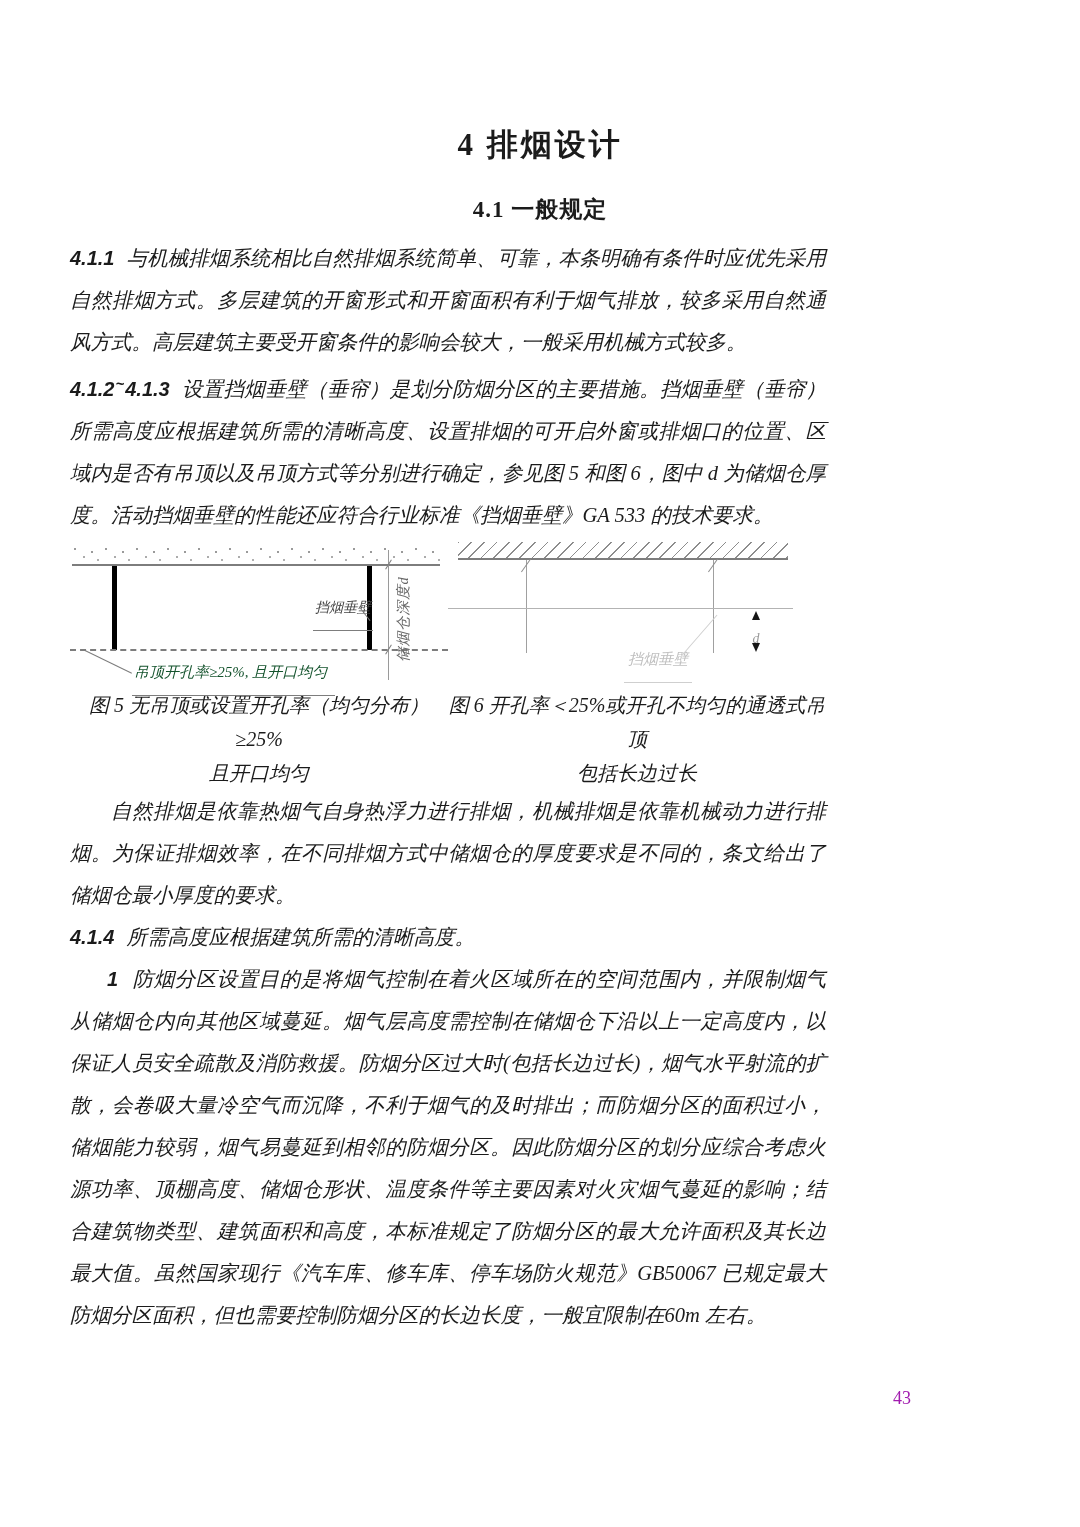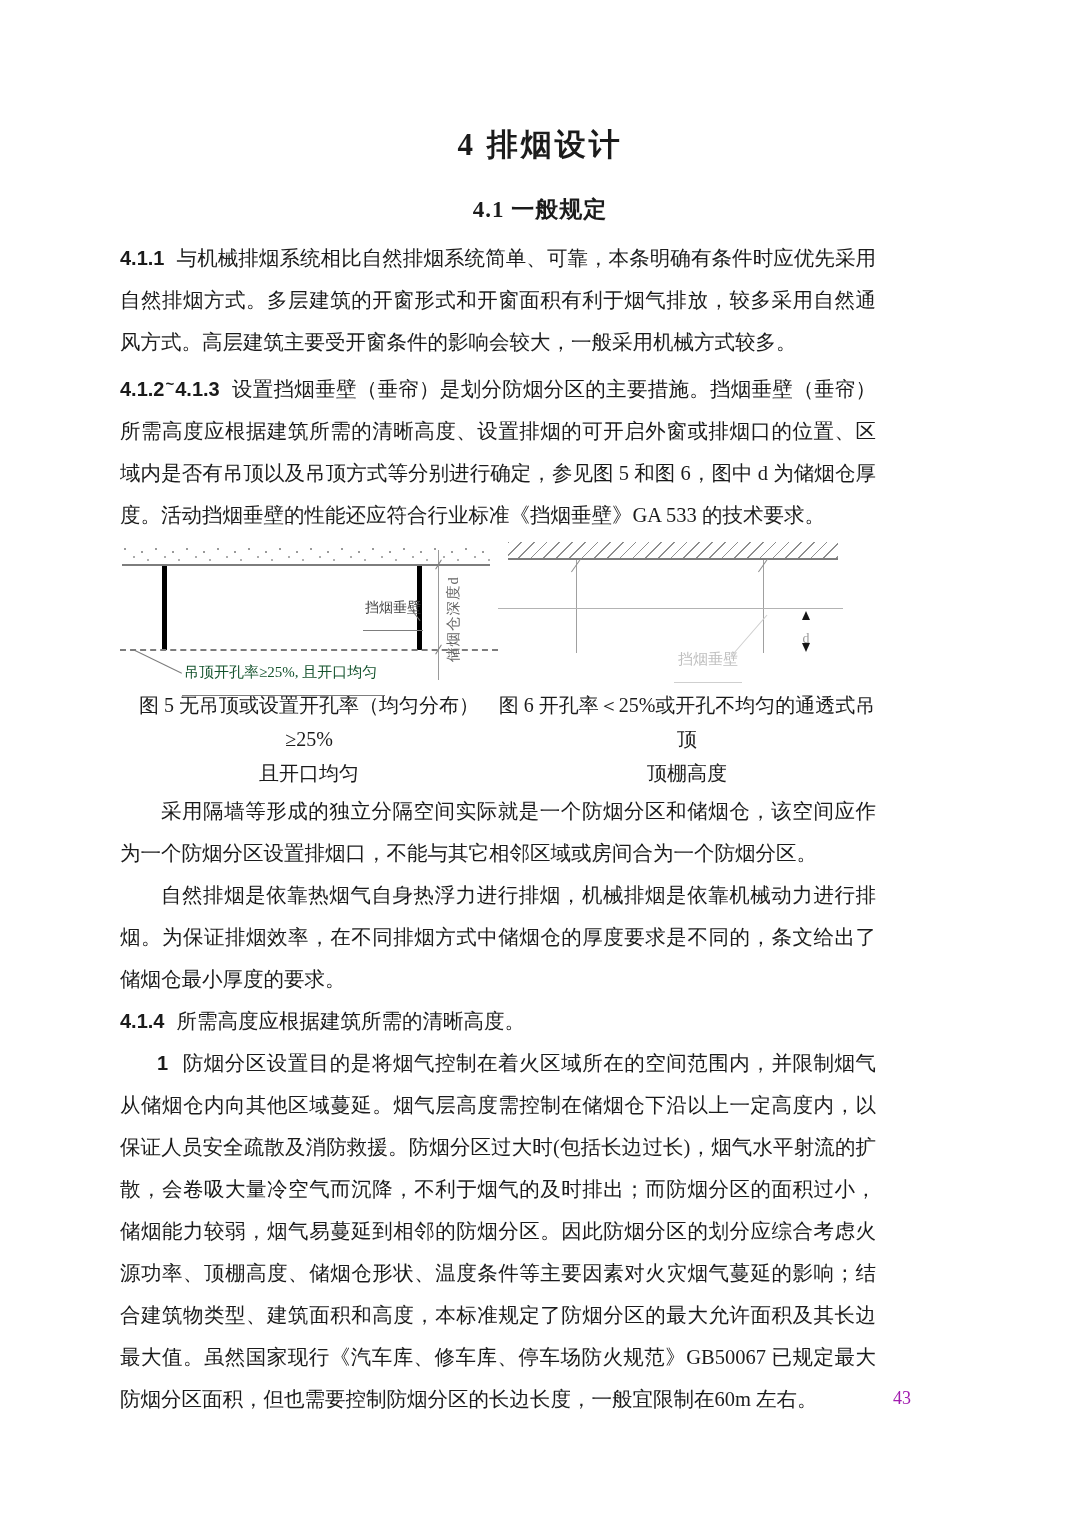--- a/index.html
+++ b/index.html
@@ -2,21 +2,21 @@
 <html><head>
 <meta charset="utf-8">
 <style>
   html,body { margin:0; padding:0; background:#fff; }
   .page {
     position:relative; width:1080px; height:1527px; background:#ffffff;
     font-family:"Liberation Serif","DejaVu Serif",serif; color:#1b1b1b; overflow:hidden;
   }
   .title { padding-top:124px; text-align:center; font-size:31px; font-weight:700; letter-spacing:3px; }
   .subtitle { margin-top:28px; text-align:center; font-size:23px; font-weight:700; letter-spacing:1px;font-family:Liberation Serif, serif; }
-  .content { width:756px; margin-left:120px; margin-top:12px; font-size:20.5px; line-height:42px; text-align:justify; }
+  .content { width:756px; margin-left:70px; margin-top:12px; font-size:20.5px; line-height:42px; text-align:justify;font-style:italic; }
   .content p { margin:0; }
   .plabel { font-family:"Liberation Sans",sans-serif; font-weight:700; font-size:20px; margin-right:12px; white-space:nowrap; }
   .plabel .tld { display:inline-block; vertical-align:7px; font-size:15px; margin:0 1px; }
   .item-label { font-family:"Liberation Sans",sans-serif; font-weight:700; font-size:20px; margin-right:14px; }
   .indent2 { text-indent:41px; }
   .indent1 { text-indent:37px; }
 
   
   .figures-row { display:flex; margin-top:6px; }
   .figure { width:378px; }
@@ -115,27 +115,26 @@
           <div class="abs f6-hook f6-hook-right"></div>
           <div class="abs f6-midline"></div>
           <div class="abs f6-arrow-up"></div>
           <div class="abs f6-dlabel">d</div>
           <div class="abs f6-arrow-down"></div>
           <div class="abs f6-label-barrier">挡烟垂壁</div>
           <div class="abs f6-leader"></div>
         </div>
         <div class="fig-caption">
           <div>图 6 开孔率＜25%或开孔不均匀的通透式吊顶</div>
-          <div>顶棚高度</div>
+          <div>包括长边过长</div>
         </div>
       </div>
 
     </div>
 
-    <p class="indent2">采用隔墙等形成的独立分隔空间实际就是一个防烟分区和储烟仓，该空间应作为一个防烟分区设置排烟口，不能与其它相邻区域或房间合为一个防烟分区。</p>
 
     <p class="indent2">自然排烟是依靠热烟气自身热浮力进行排烟，机械排烟是依靠机械动力进行排烟。为保证排烟效率，在不同排烟方式中储烟仓的厚度要求是不同的，条文给出了储烟仓最小厚度的要求。</p>
 
     <p><b class="plabel">4.1.4</b><span>所需高度应根据建筑所需的清晰高度。</span></p>
 
     <p class="indent1"><b class="item-label">1</b><span>防烟分区设置目的是将烟气控制在着火区域所在的空间范围内，并限制烟气从储烟仓内向其他区域蔓延。烟气层高度需控制在储烟仓下沿以上一定高度内，以保证人员安全疏散及消防救援。防烟分区过大时(包括长边过长)，烟气水平射流的扩散，会卷吸大量冷空气而沉降，不利于烟气的及时排出；而防烟分区的面积过小，储烟能力较弱，烟气易蔓延到相邻的防烟分区。因此防烟分区的划分应综合考虑火源功率、顶棚高度、储烟仓形状、温度条件等主要因素对火灾烟气蔓延的影响；结合建筑物类型、建筑面积和高度，本标准规定了防烟分区的最大允许面积及其长边最大值。虽然国家现行《汽车库、修车库、停车场防火规范》GB50067 已规定最大防烟分区面积，但也需要控制防烟分区的长边长度，一般宜限制在60m 左右。</span></p>
 
   </div>
 
   <div class="page-num">43</div>

